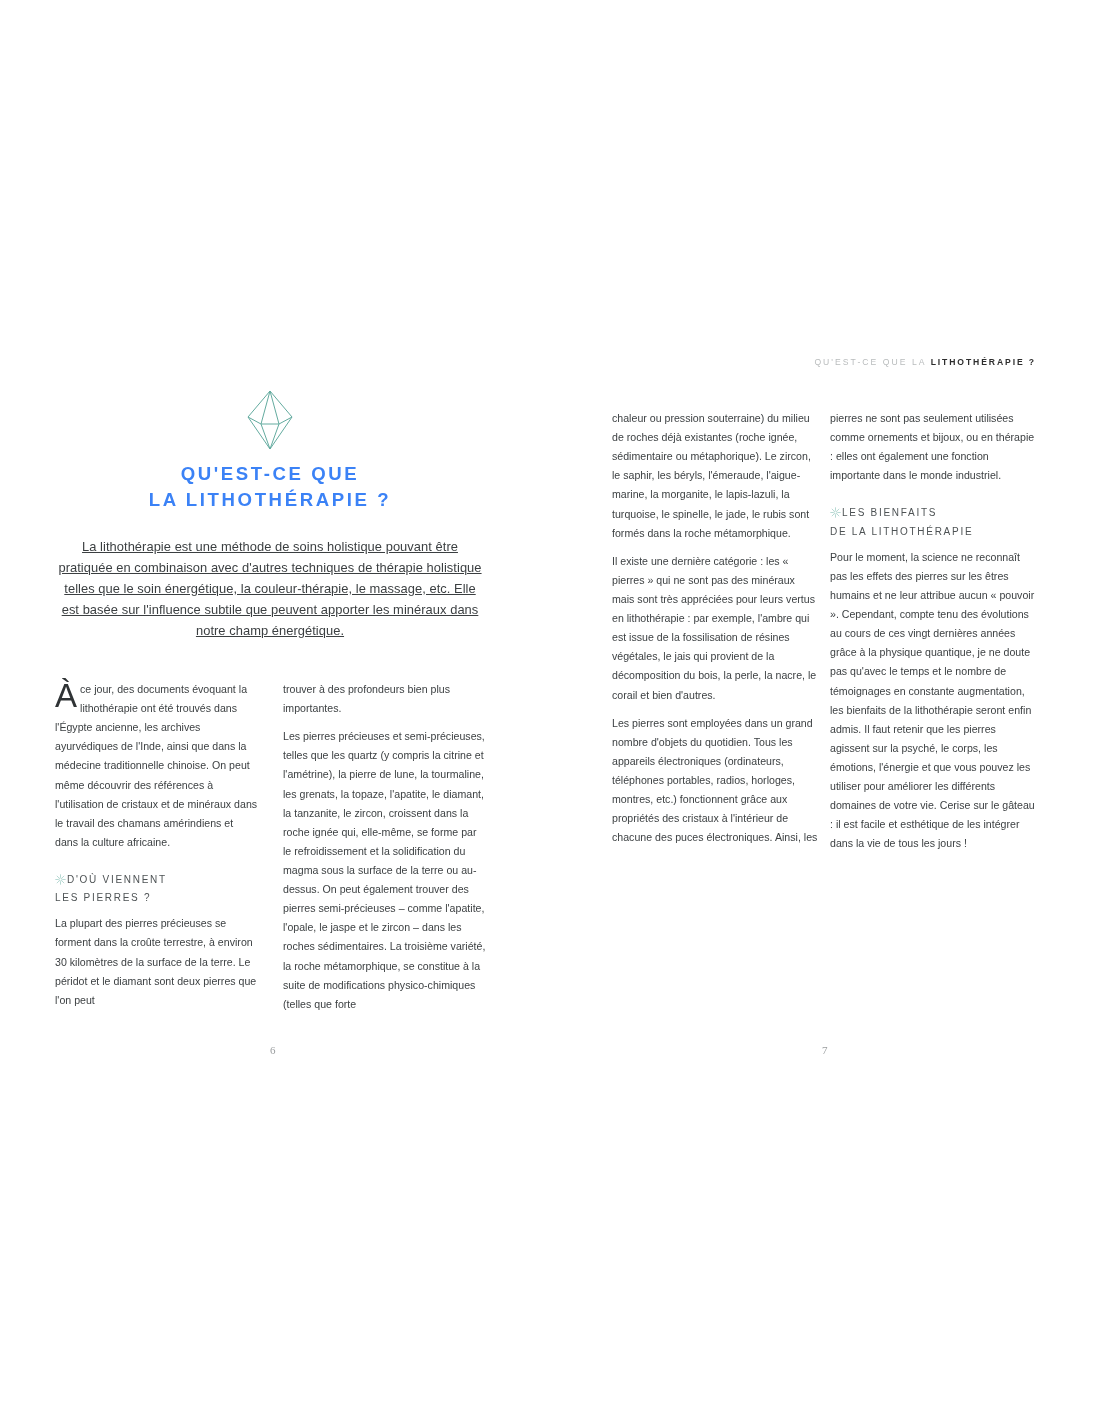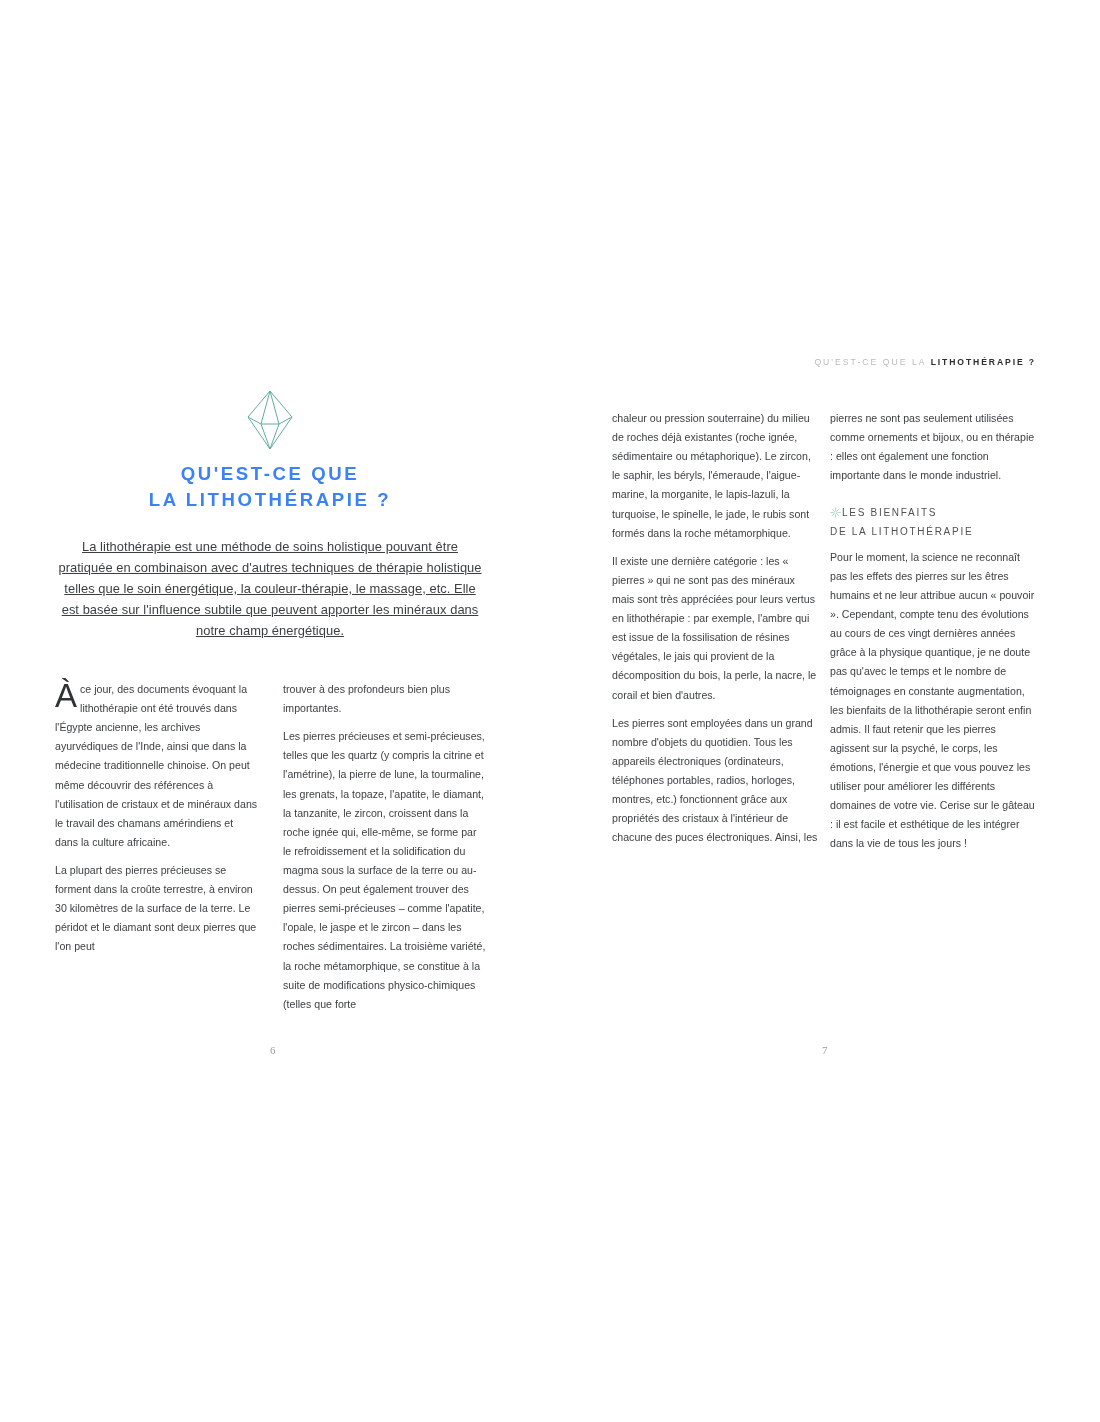--- a/index.html
+++ b/index.html
@@ -179,20 +179,38 @@
     <div class="standfirst">La lithothérapie est une méthode de soins holistique pouvant être pratiquée en combinaison avec d'autres techniques de thérapie holistique telles que le soin énergétique, la couleur-thérapie, le massage, etc. Elle est basée sur l'influence subtile que peuvent apporter les minéraux dans notre champ énergétique.</div>
   </div>
 
   <div class="cols">
 
     <div class="col">
       <p class="body dropcap-para">
         <span class="dropcap">À</span><span>ce jour, des documents évoquant la lithothérapie ont été trouvés dans l'Égypte ancienne, les archives ayurvédiques de l'Inde, ainsi que dans la médecine traditionnelle chinoise. On peut même découvrir des références à l'utilisation de cristaux et de minéraux dans le travail des chamans amérindiens et dans la culture africaine.</span>
       </p>
 
+      <div class="subhead">
+        <span class="burst">
+          <svg width="11" height="11" viewBox="0 0 22 22" aria-hidden="true">
+            <g stroke="#8fc4bb" stroke-width="1.3" stroke-linecap="round">
+              <line x1="11" y1="1.5" x2="11" y2="6"></line>
+              <line x1="11" y1="16" x2="11" y2="20.5"></line>
+              <line x1="1.5" y1="11" x2="6" y2="11"></line>
+              <line x1="16" y1="11" x2="20.5" y2="11"></line>
+              <line x1="4.2" y1="4.2" x2="7.4" y2="7.4"></line>
+              <line x1="14.6" y1="14.6" x2="17.8" y2="17.8"></line>
+              <line x1="17.8" y1="4.2" x2="14.6" y2="7.4"></line>
+              <line x1="7.4" y1="14.6" x2="4.2" y2="17.8"></line>
+            </g>
+            <circle cx="11" cy="11" r="3.1" fill="none" stroke="#8fc4bb" stroke-width="1.3"></circle>
+          </svg>
+        </span><span>D'OÙ VIENNENT</span><br>
+        <span>LES PIERRES ?</span>
+      </div>
 
       <p class="body">La plupart des pierres précieuses se forment dans la croûte terrestre, à environ 30 kilomètres de la surface de la terre. Le péridot et le diamant sont deux pierres que l'on peut</p>
     </div>
 
     <div class="col narrow">
       <p class="body">trouver à des profondeurs bien plus importantes.</p>
       <p class="body">Les pierres précieuses et semi-précieuses, telles que les quartz (y compris la citrine et l'amétrine), la  pierre de lune, la tourmaline, les grenats, la topaze, l'apatite, le diamant, la tanzanite, le zircon, croissent dans la roche ignée qui, elle-même, se forme par le refroidissement et la solidification du magma sous la surface de la terre ou au-dessus. On peut également trouver des pierres semi-précieuses – comme l'apatite, l'opale, le jaspe et le zircon – dans les roches sédimentaires. La troisième variété, la roche métamorphique, se constitue à la suite de modifications physico-chimiques (telles que forte</p>
     </div>
   </div>
 

